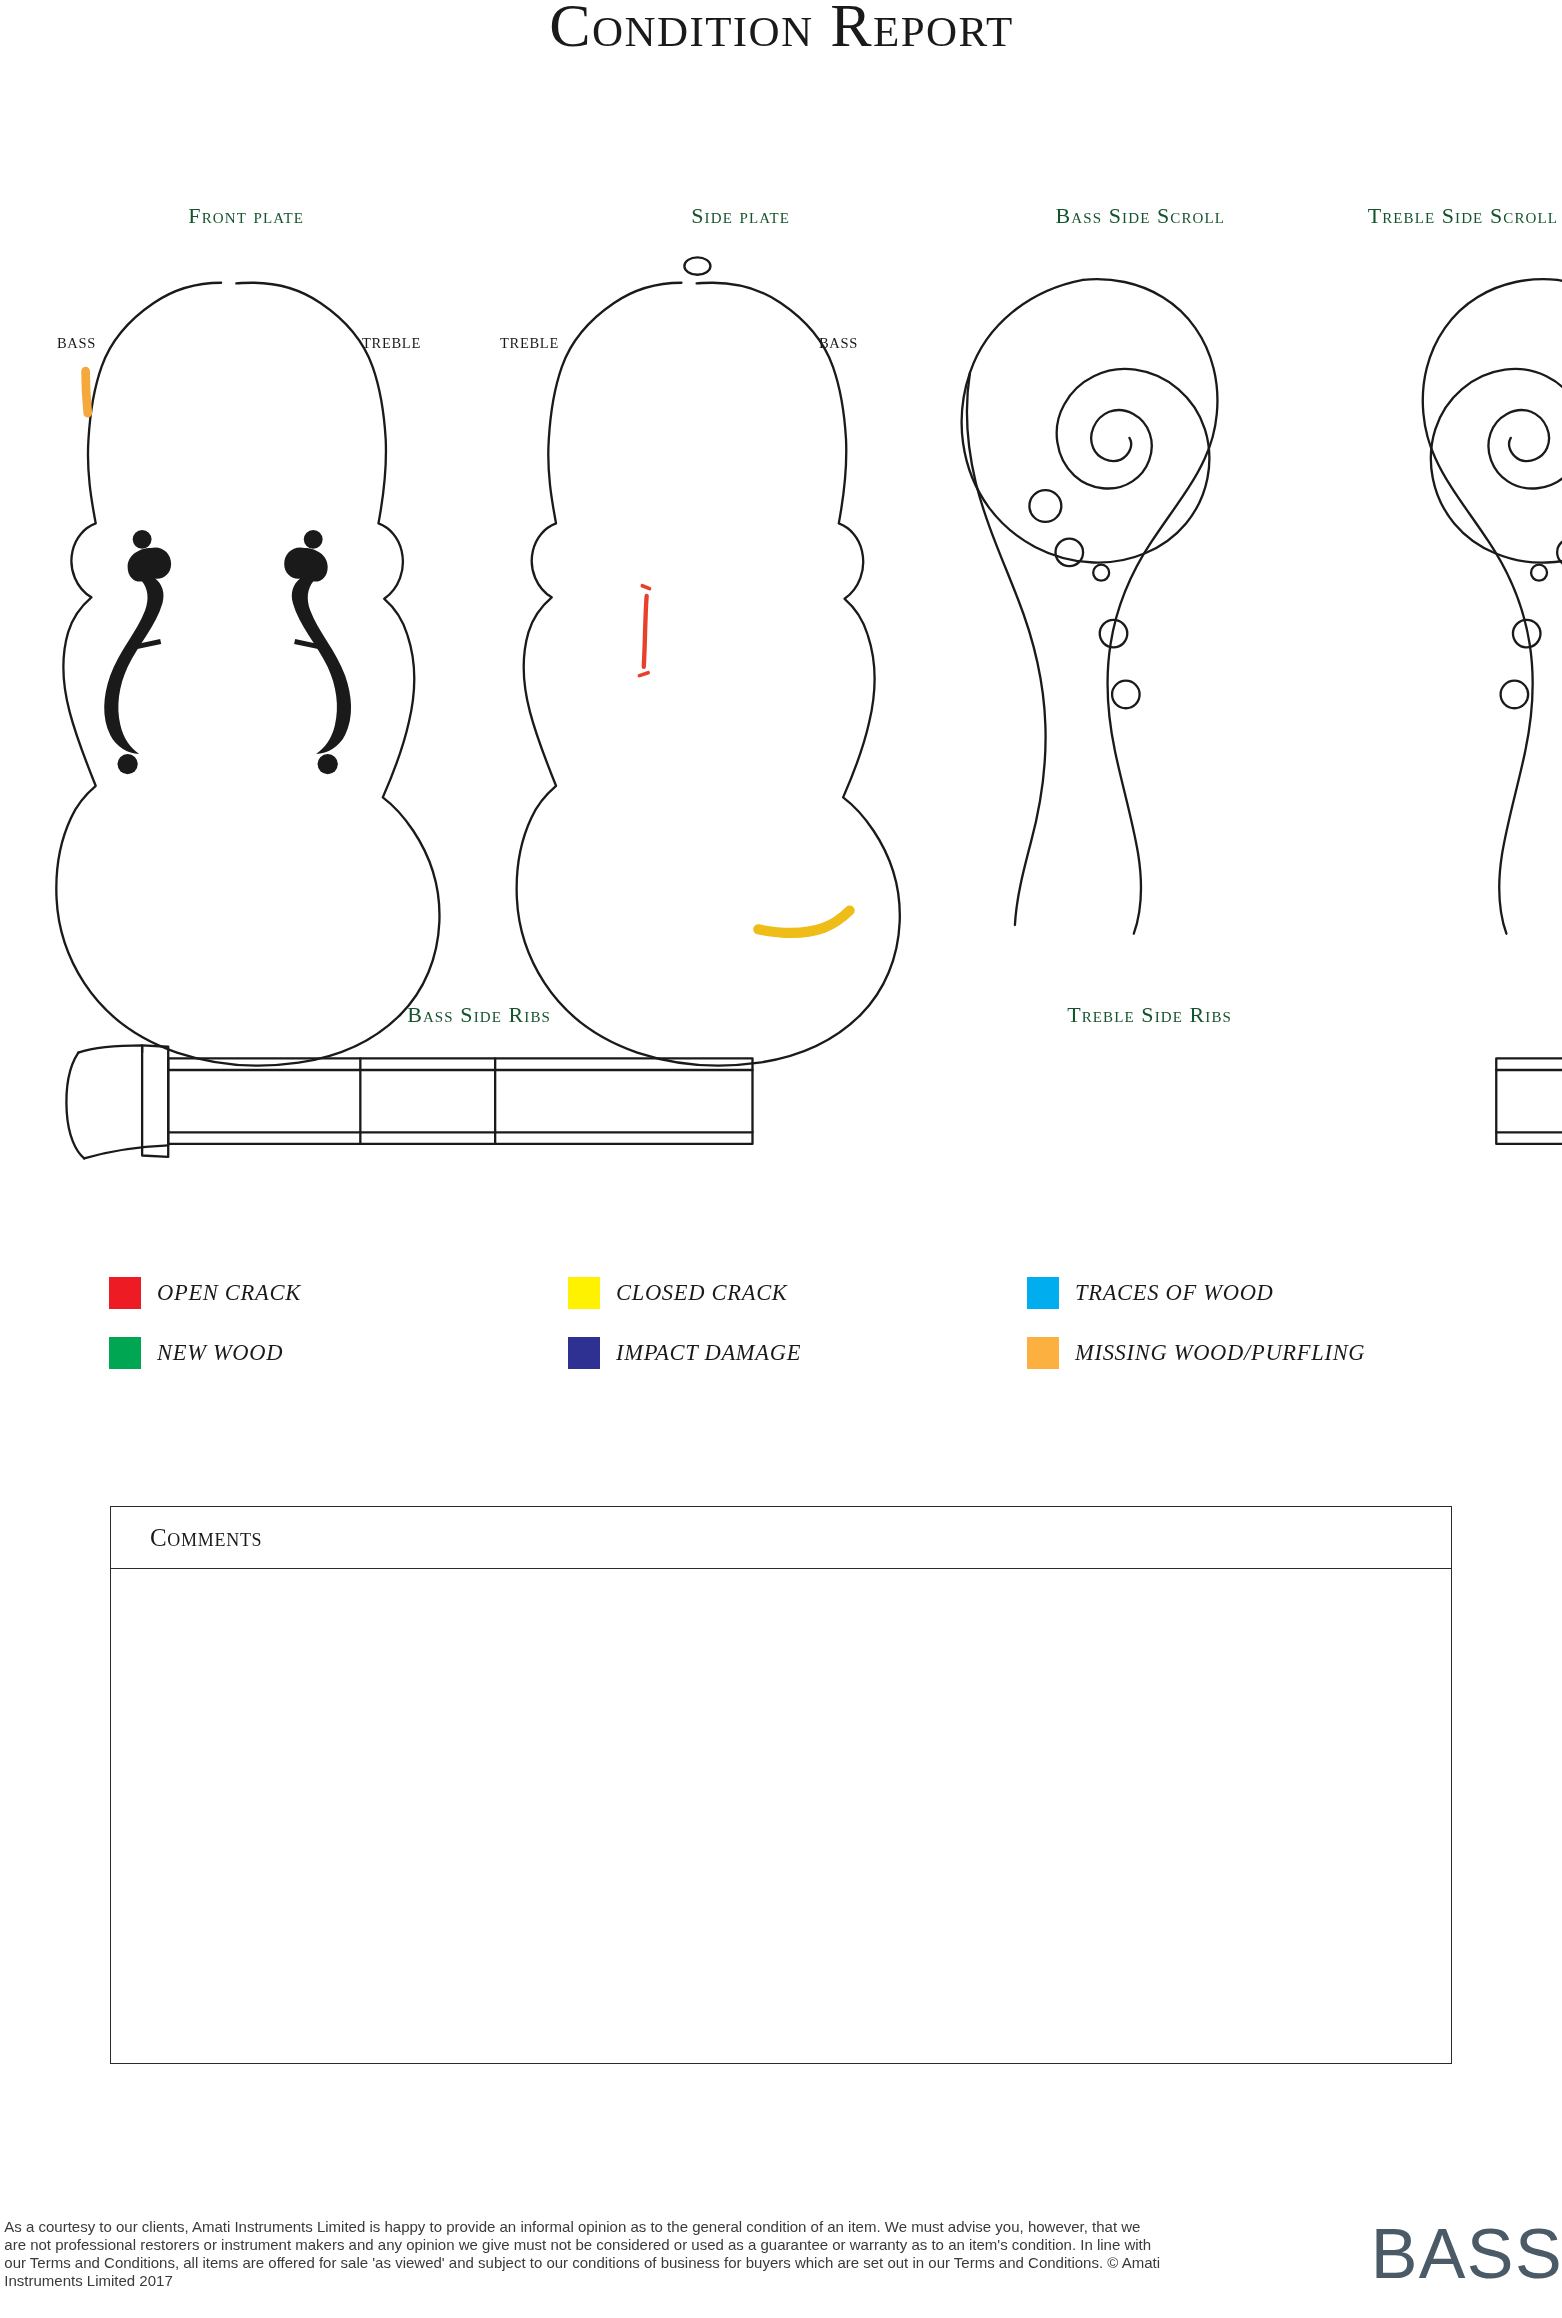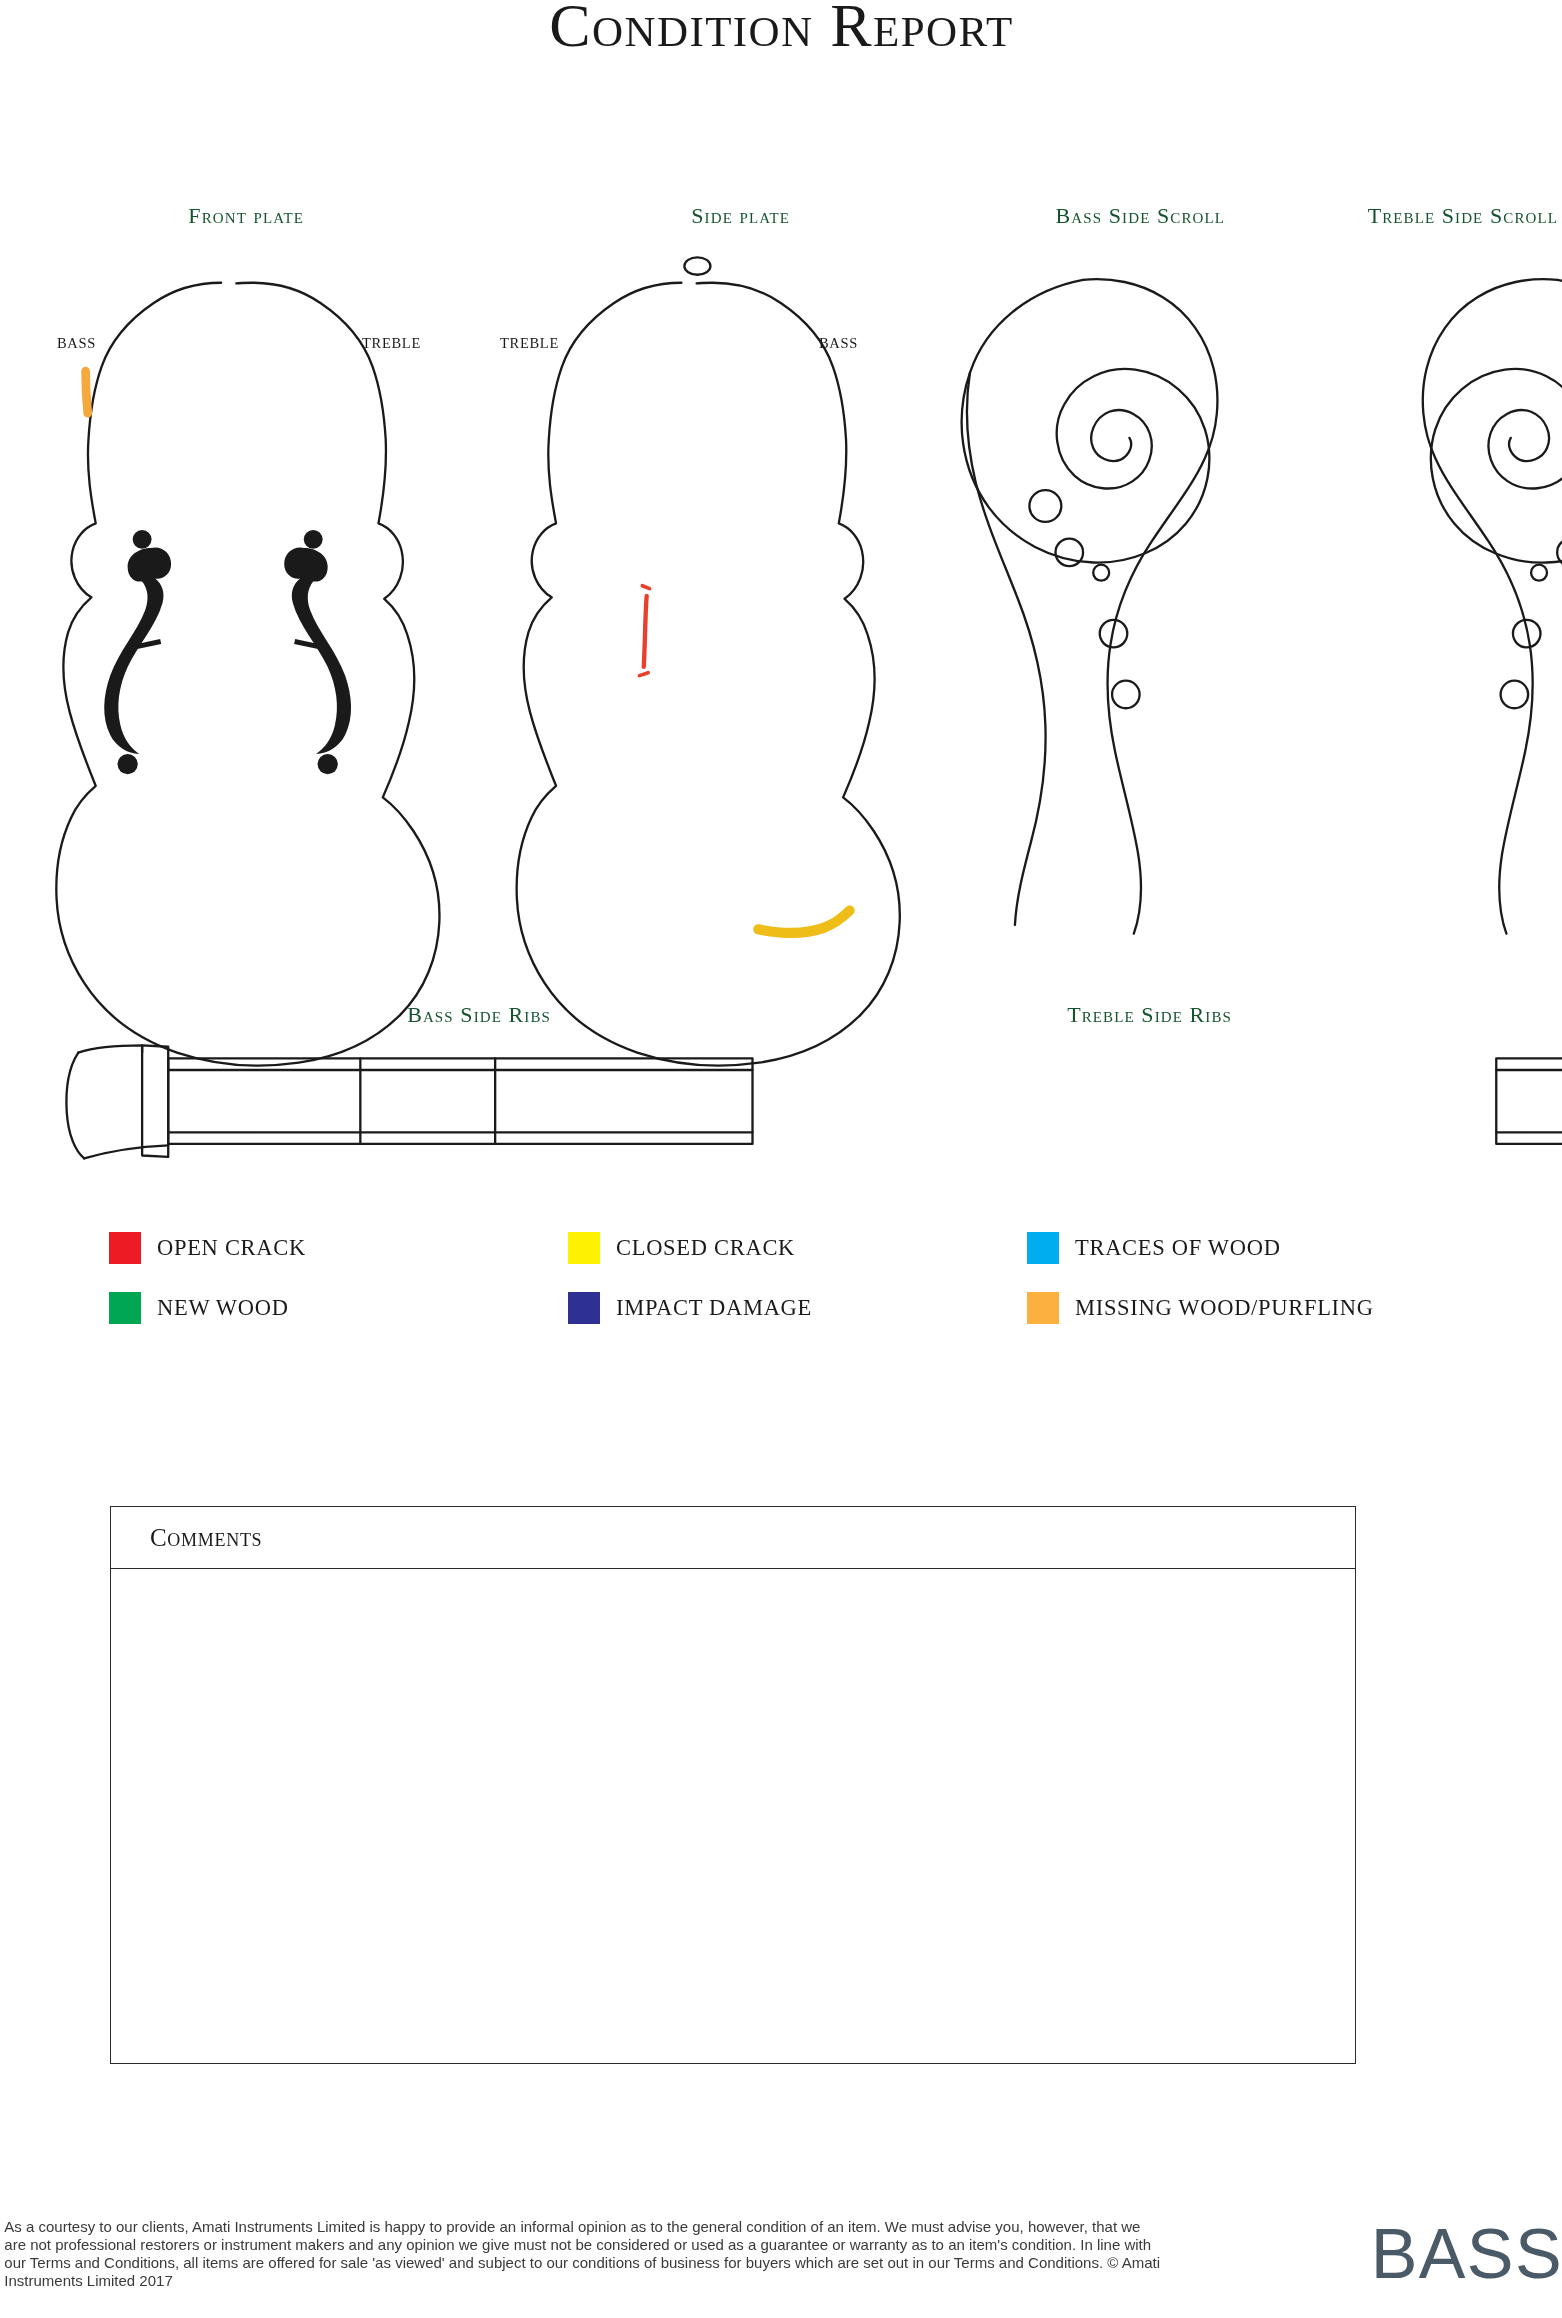--- a/index.html
+++ b/index.html
@@ -57,22 +57,23 @@
     left: 0;
     width: 1563px;
     height: 2319px;
     pointer-events: none;
   }
 
   
   .legend {
     position: absolute;
     left: 109px;
-    top: 1232px;
+    top: 1277px;
     width: 1377px;
+    font-style: italic;
   }
   .legend-row {
     display: flex;
     width: 100%;
     margin-bottom: 27.5px;
   }
   .legend-item {
     display: flex;
     align-items: center;
     width: 486px;
@@ -89,21 +90,21 @@
     letter-spacing: 0.7px;
     color: #1a1a1a;
     white-space: nowrap;
   }
 
   
   .comments-box {
     position: absolute;
     left: 110px;
     top: 1506px;
-    width: 1246px;
+    width: 1342px;
     height: 558px;
     border: 1.4px solid #2b2b2b;
     box-sizing: border-box;
   }
   .comments-header {
     height: 62px;
     border-bottom: 1.4px solid #2b2b2b;
     box-sizing: border-box;
     display: flex;
     align-items: center;

